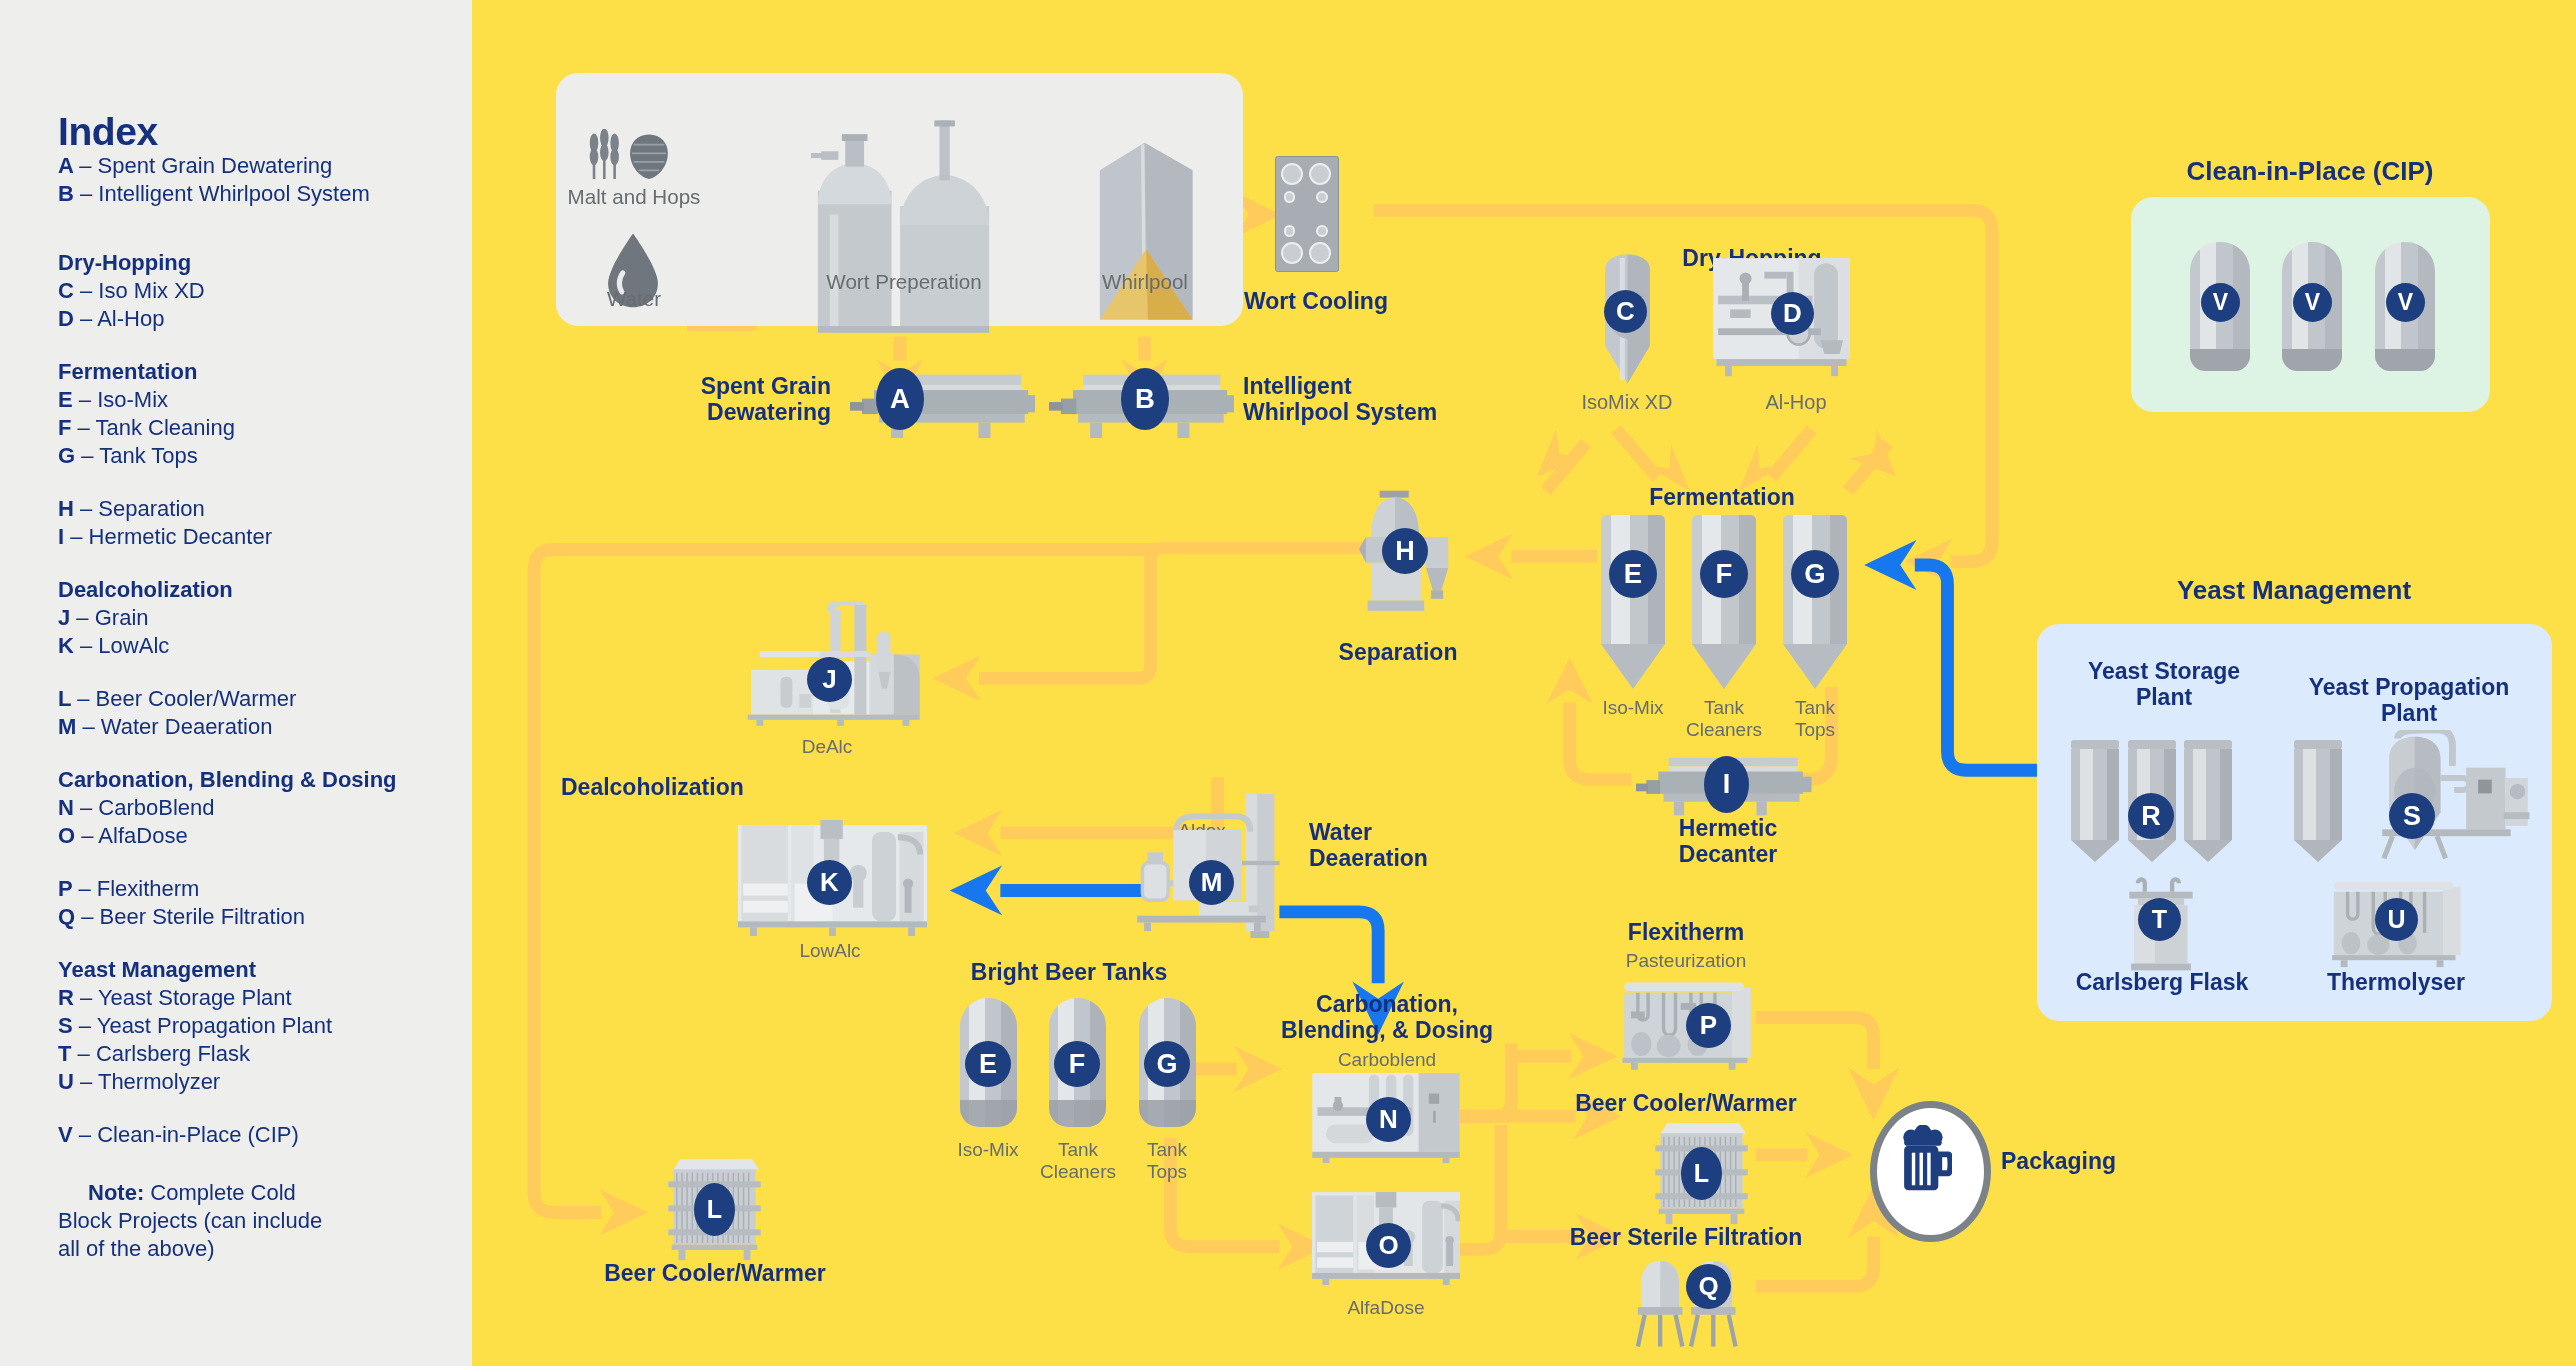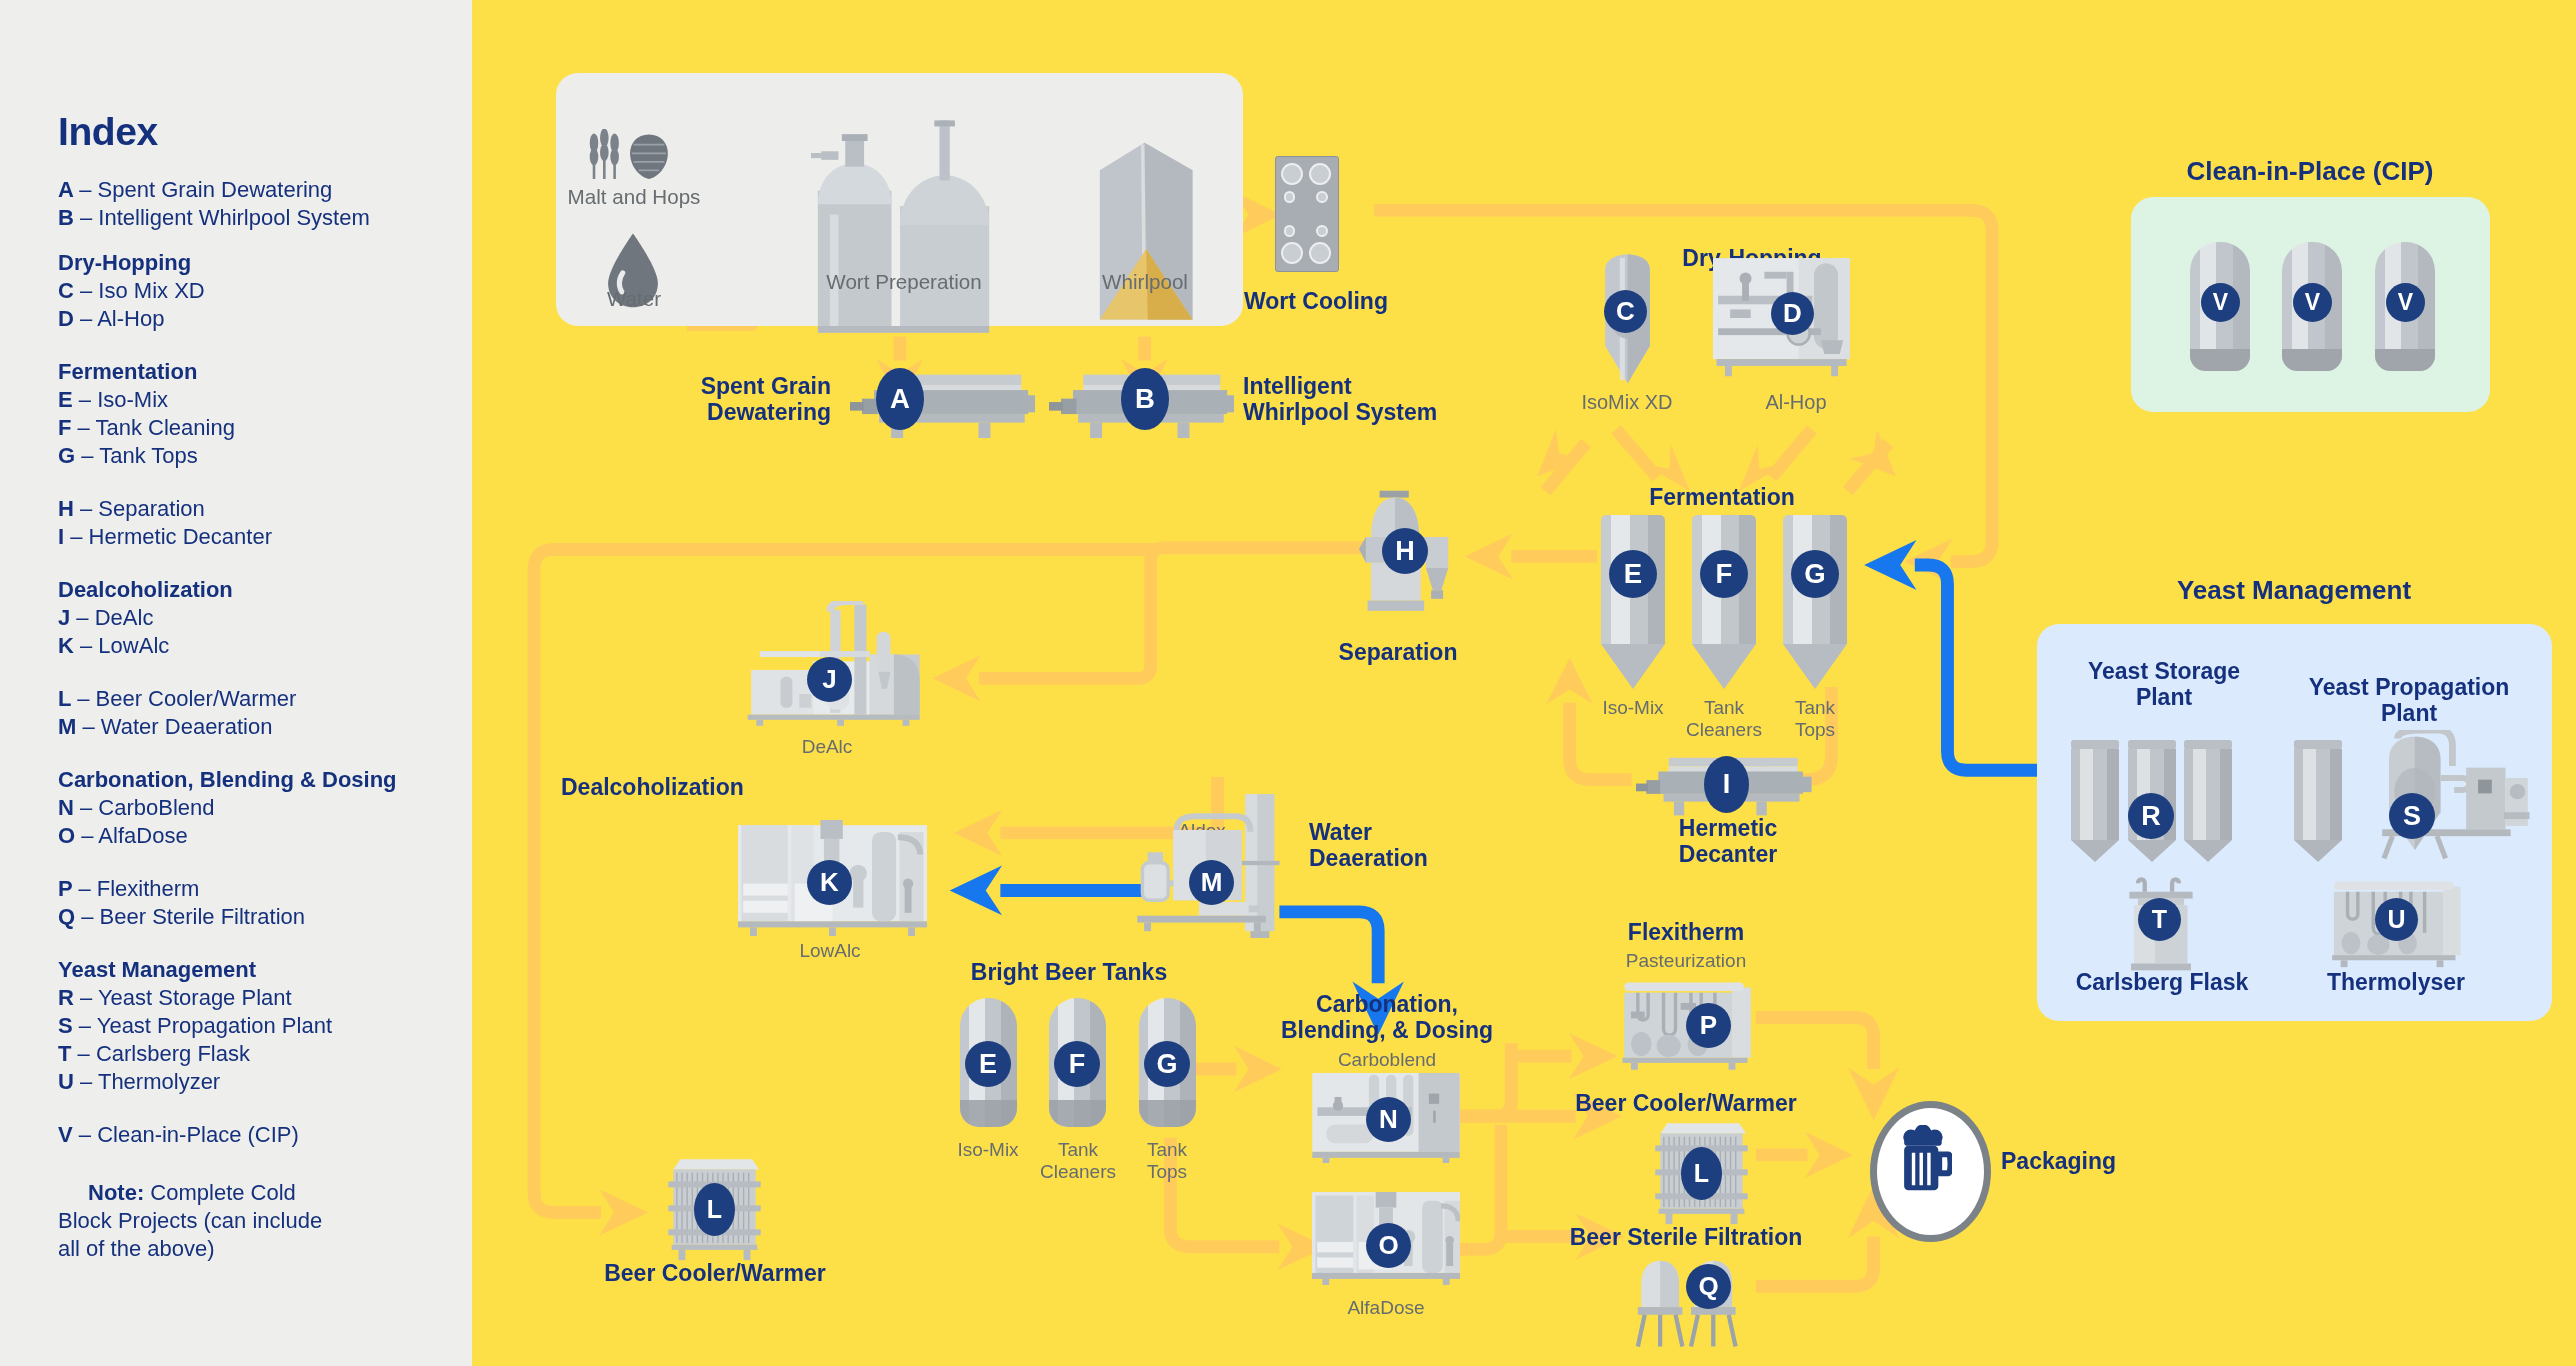--- a/index.html
+++ b/index.html
@@ -52,42 +52,42 @@
   .pkg-circle{position:absolute;border-radius:50%;border:7.7px solid #7c8388;background:#fff;}
 </style>
 </head>
 <body>
 
 <div id="root">
 
   <div id="sidebar">
     <div id="index-title">Index</div>
     <div id="index-body">
-        <div class="idx-group" style="top: 176px;">
+        <div class="idx-group" style="top: 152px;">
           <div class="idx-row"><b>A </b><span>– Spent Grain Dewatering</span></div>
           <div class="idx-row"><b>B </b><span>– Intelligent Whirlpool System</span></div>
         </div>
         <div class="idx-group" style="top: 249px;">
           <div class="idx-head idx-row">Dry-Hopping</div>
           <div class="idx-row"><b>C </b><span>– Iso Mix XD</span></div>
           <div class="idx-row"><b>D </b><span>– Al-Hop</span></div>
         </div>
         <div class="idx-group" style="top: 358px;">
           <div class="idx-head idx-row">Fermentation</div>
           <div class="idx-row"><b>E </b><span>– Iso-Mix</span></div>
           <div class="idx-row"><b>F </b><span>– Tank Cleaning</span></div>
           <div class="idx-row"><b>G </b><span>– Tank Tops</span></div>
         </div>
         <div class="idx-group" style="top: 495px;">
           <div class="idx-row"><b>H </b><span>– Separation</span></div>
           <div class="idx-row"><b>I </b><span>– Hermetic Decanter</span></div>
         </div>
         <div class="idx-group" style="top: 576px;">
           <div class="idx-head idx-row">Dealcoholization</div>
-          <div class="idx-row"><b>J </b><span>– DeAlc</span></div>
+          <div class="idx-row"><b>J </b><span>– Grain</span></div>
           <div class="idx-row"><b>K </b><span>– LowAlc</span></div>
         </div>
         <div class="idx-group" style="top: 685px;">
           <div class="idx-row"><b>L </b><span>– Beer Cooler/Warmer</span></div>
           <div class="idx-row"><b>M </b><span>– Water Deaeration</span></div>
         </div>
         <div class="idx-group" style="top: 766px;">
           <div class="idx-head idx-row">Carbonation, Blending &amp; Dosing</div>
           <div class="idx-row"><b>N </b><span>– CarboBlend</span></div>
           <div class="idx-row"><b>O </b><span>– AlfaDose</span></div>

